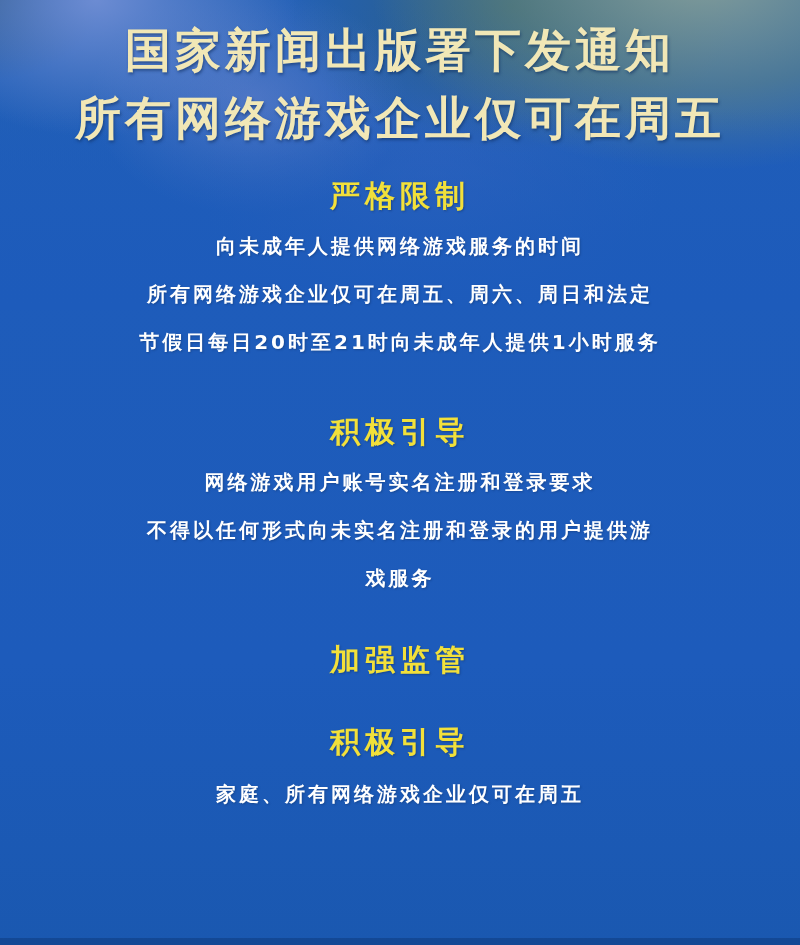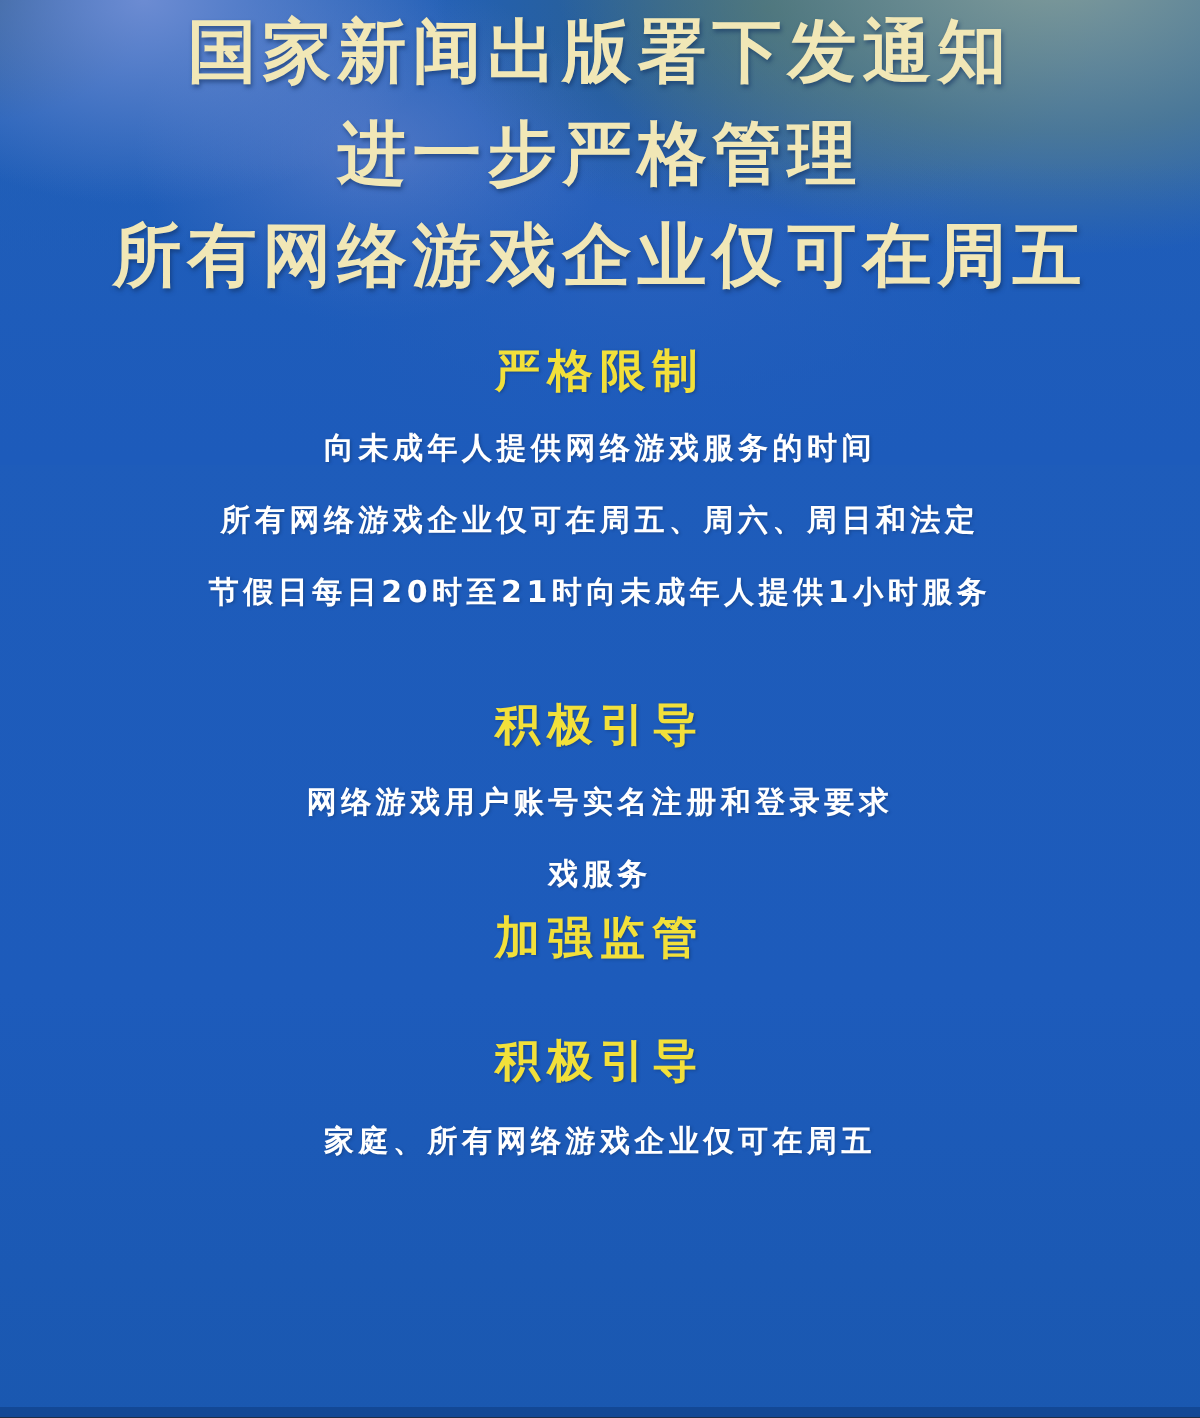--- a/index.html
+++ b/index.html
@@ -34,20 +34,21 @@
   .bottom-strip {
     position: absolute;
     left: 0; bottom: 0;
     width: 100%;
     height: 7px;
     background: rgba(10, 44, 100, 0.35);
   }
   .content {
     position: relative;
     z-index: 2;
+    padding-top: 16px;
     text-align: center;
   }
   .title .t-line {
     display: block;
     line-height: 68px;
     font-size: 46px;
     font-weight: bold;
     letter-spacing: 4px;
     color: #f1e7b6;
     text-shadow: 1px 2px 3px rgba(15, 45, 95, 0.55);
@@ -70,48 +71,48 @@
     line-height: 48px;
     font-size: 20px;
     font-weight: 600;
     letter-spacing: 3px;
     color: #ffffff;
     text-shadow: 1px 1px 2px rgba(15, 45, 95, 0.4);
     white-space: nowrap;
   }
   .sec-1 h2 { margin-top: 24px; text-align: center; }
   .sec-2 h2 { margin-top: 46px; }
-  .sec-3 h2 { }
+  .sec-3 h2 { margin-top: 38px; }
   .sec-4 h2 { margin-top: 44px; font-family: Liberation Mono, monospace; }
   .sec p:first-of-type { margin-top: 6px; }
 </style>
 </head>
 <body>
 
 <div class="poster">
   <div class="hero"></div>
 
   <div class="content">
 
     <h1 class="title">
       <span class="t-line">国家新闻出版署下发通知</span>
-      <span class="t-line">进一步严格管理</span>
       <span class="t-line">所有网络游戏企业仅可在周五</span>
     </h1>
 
     <section class="sec sec-1">
       <h2>严格限制</h2>
       <p>向未成年人提供网络游戏服务的时间</p>
       <p>所有网络游戏企业仅可在周五、周六、周日和法定</p>
       <p>节假日每日20时至21时向未成年人提供1小时服务</p>
     </section>
 
     <section class="sec sec-2">
       <h2>积极引导</h2>
       <p>网络游戏用户账号实名注册和登录要求</p>
+      <p>不得以任何形式向未实名注册和登录的用户提供游</p>
       <p>戏服务</p>
     </section>
 
     <section class="sec sec-3">
       <h2>加强监管</h2>
     </section>
 
     <section class="sec sec-4">
       <h2>积极引导</h2>
       <p>家庭、所有网络游戏企业仅可在周五</p>

